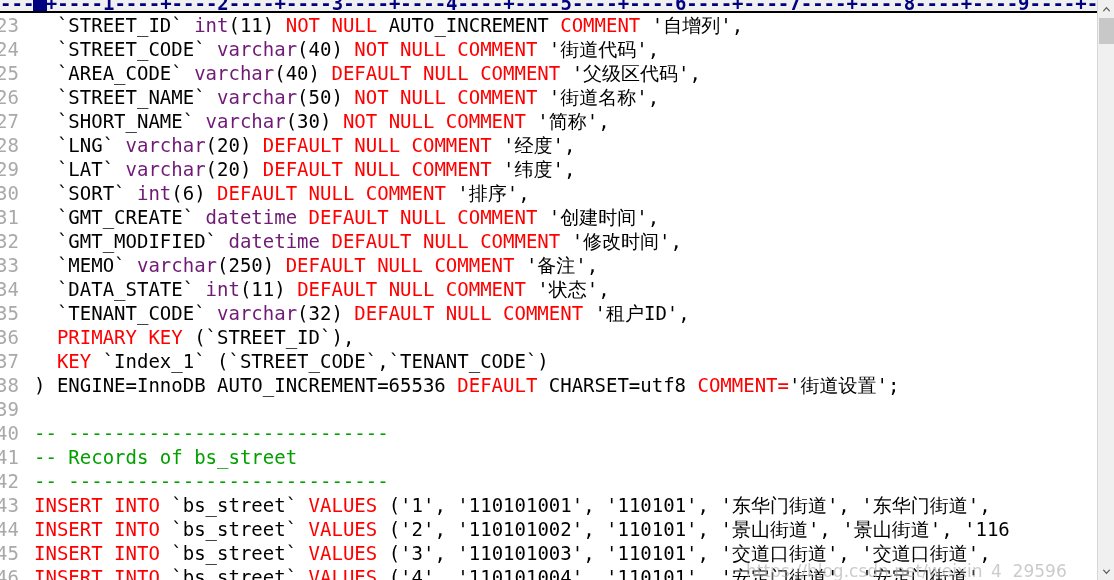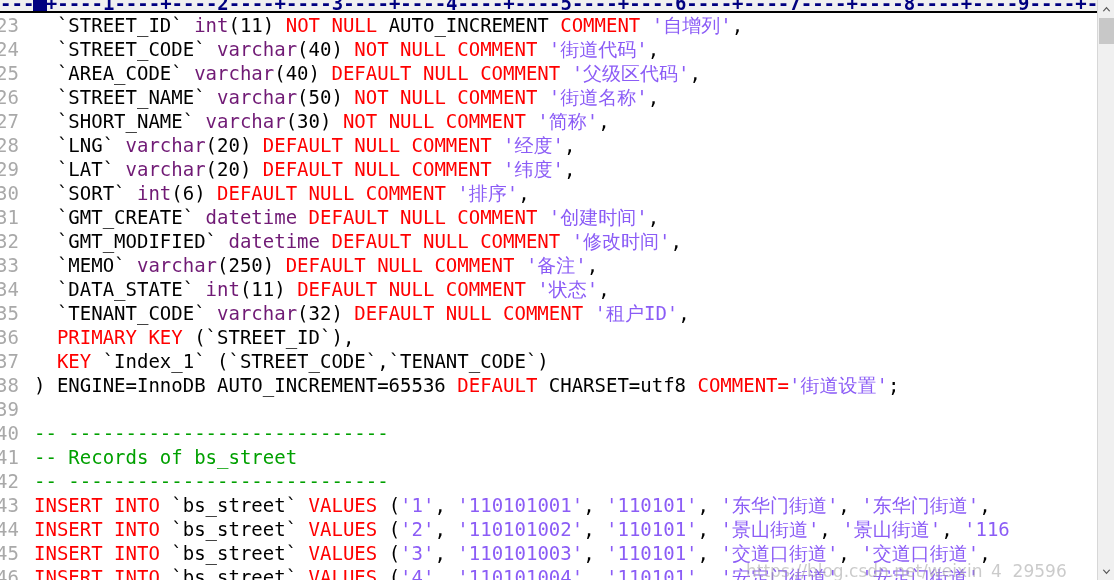--- a/index.html
+++ b/index.html
@@ -72,21 +72,21 @@
     width: 38px;
     margin-left: -4px;
     color: #a9a9a9;
     text-align: left;
   }
 
   
   .k  { color: #ff0000; }              
   .t  { color: #701a75; }              
   .p  { color: #000000; }              
-  .s  { color: #8b5cf6; }              
+  .s  { color: #000000; }              
   .c  { color: #00a000; }              
 
   
   #watermark {
     position: absolute;
     left: 746px;
     top: 548px;
     font-family: "DejaVu Sans", "Liberation Sans", sans-serif;
     font-size: 17px;
     color: rgba(160,160,160,0.55);

